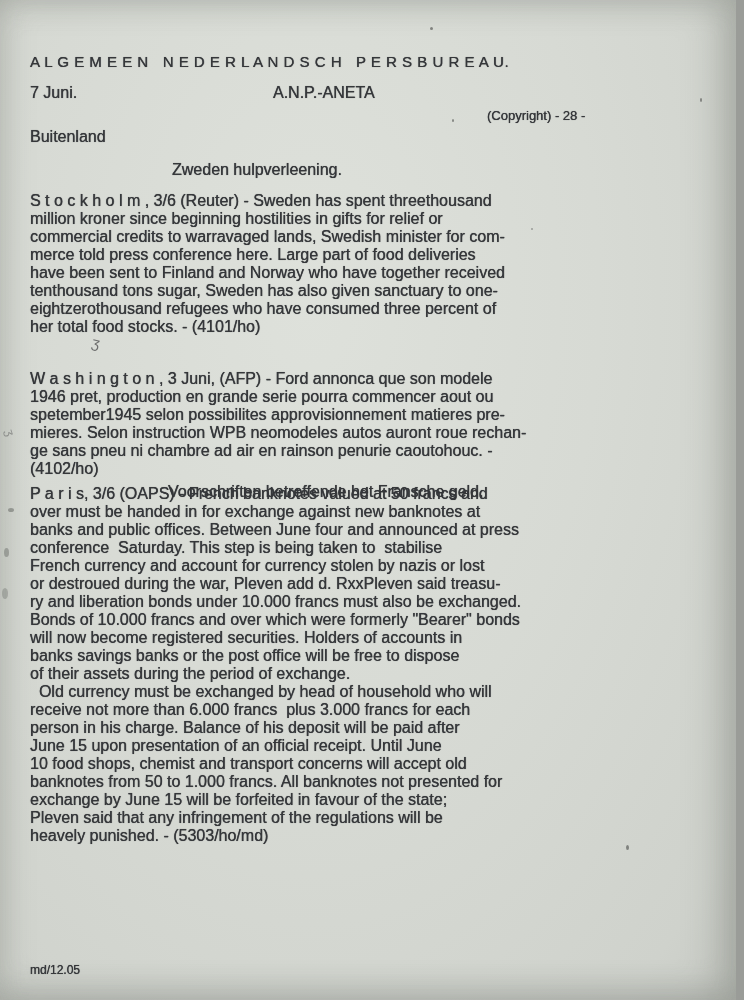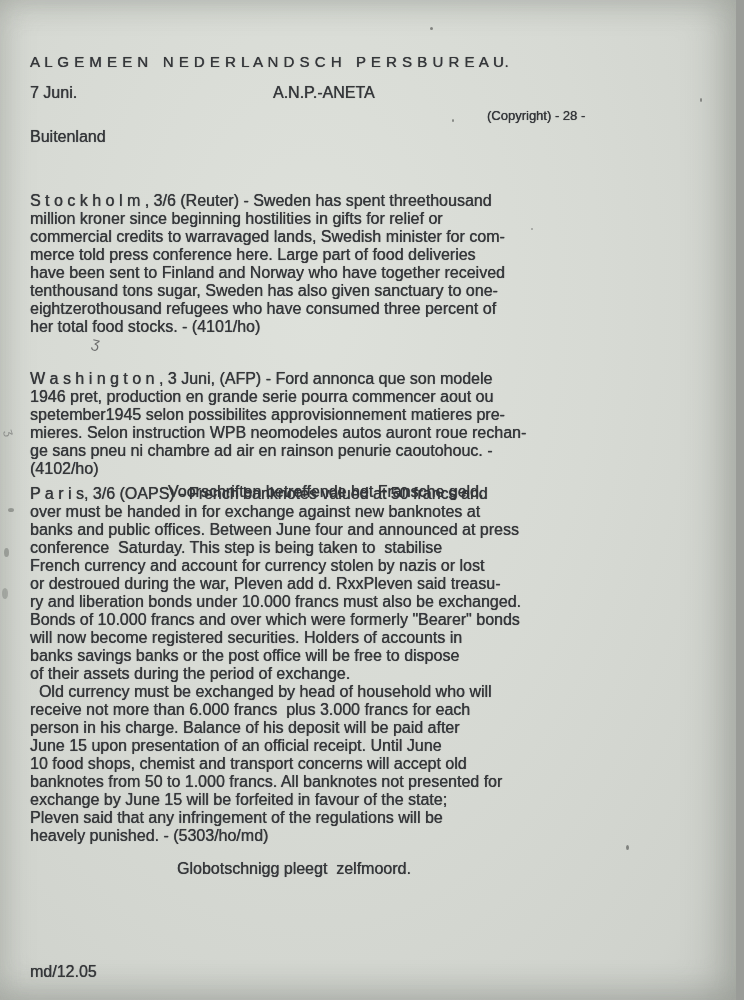--- a/index.html
+++ b/index.html
@@ -34,21 +34,21 @@
   .art-heading{font-size:16px;}
   .art-body{left:30px;font-size:16px;line-height:18px;}
   .h-0{left:172px;top:161px;}
   .b-0{top:192px;}
   .h-1{left:163px;top:340px;}
   .b-1{top:370px;}
   .h-2{left:168px;top:483px;}
   .b-2{top:485px;line-height:18px;}
   .h-3{left:177px;top:860px;}
   .b-3{top:891px;}
-  .typist{left:30px;top:963px;font-size:16px;}
+  .typist{left:30px;top:963px;font-size:12px;}
   .squiggle{
     position:absolute;color:rgba(72,72,74,.75);font-size:15px;
     transform:rotate(14deg);text-shadow:none;white-space:pre;
   }
   .squiggle.sq-a{left:92px;top:334px;}
   .squiggle.sq-b{left:6px;top:424px;transform:rotate(72deg) scale(.8);color:rgba(80,80,82,.5);}
   .speck{position:absolute;border-radius:50%;filter:blur(.4px);background:rgba(60,62,60,.55);}
   .sp1{left:430px;top:27px;width:3px;height:3px;}
   .sp2{left:452px;top:119px;width:2px;height:3px;}
   .sp3{left:8px;top:508px;width:6px;height:4px;background:rgba(70,72,70,.42);}
@@ -64,20 +64,21 @@
 <div class="page">
 
   <div class="ink masthead">A L G E M E E N   N E D E R L A N D S C H   P E R S B U R E A U.</div>
 
   <div class="ink dateline">7 Juni.</div>
   <div class="ink agency">A.N.P.-ANETA</div>
   <div class="ink copyright">(Copyright) - 28 -</div>
 
   <div class="ink section-label">Buitenland</div>
 
+  <h2 class="ink art-heading h-0">Zweden hulpverleening.</h2>
   <div class="ink art-body b-0">S t o c k h o l m , 3/6 (Reuter) - Sweden has spent threethousand
 million kroner since beginning hostilities in gifts for relief or
 commercial credits to warravaged lands, Swedish minister for com-
 merce told press conference here. Large part of food deliveries
 have been sent to Finland and Norway who have together received
 tenthousand tons sugar, Sweden has also given sanctuary to one-
 eightzerothousand refugees who have consumed three percent of
 her total food stocks. - (4101/ho)</div>
 
   <div class="ink art-body b-1">W a s h i n g t o n , 3 Juni, (AFP) - Ford annonca que son modele
@@ -102,21 +103,20 @@
   Old currency must be exchanged by head of household who will
 receive not more than 6.000 francs  plus 3.000 francs for each
 person in his charge. Balance of his deposit will be paid after
 June 15 upon presentation of an official receipt. Until June
 10 food shops, chemist and transport concerns will accept old
 banknotes from 50 to 1.000 francs. All banknotes not presented for
 exchange by June 15 will be forfeited in favour of the state;
 Pleven said that any infringement of the regulations will be
 heavely punished. - (5303/ho/md)</div>
 
-  <h2 class="ink art-heading h-3">Globotschnigg pleegt  zelfmoord.</h2>
 
   <div class="ink typist">md/12.05</div>
 
   <span class="squiggle sq-a">ʒ</span>
   <span class="squiggle sq-b">ʒ</span>
 
   <div class="speck sp1"></div>
   <div class="speck sp2"></div>
   <div class="speck sp3"></div>
   <div class="speck sp4"></div>

